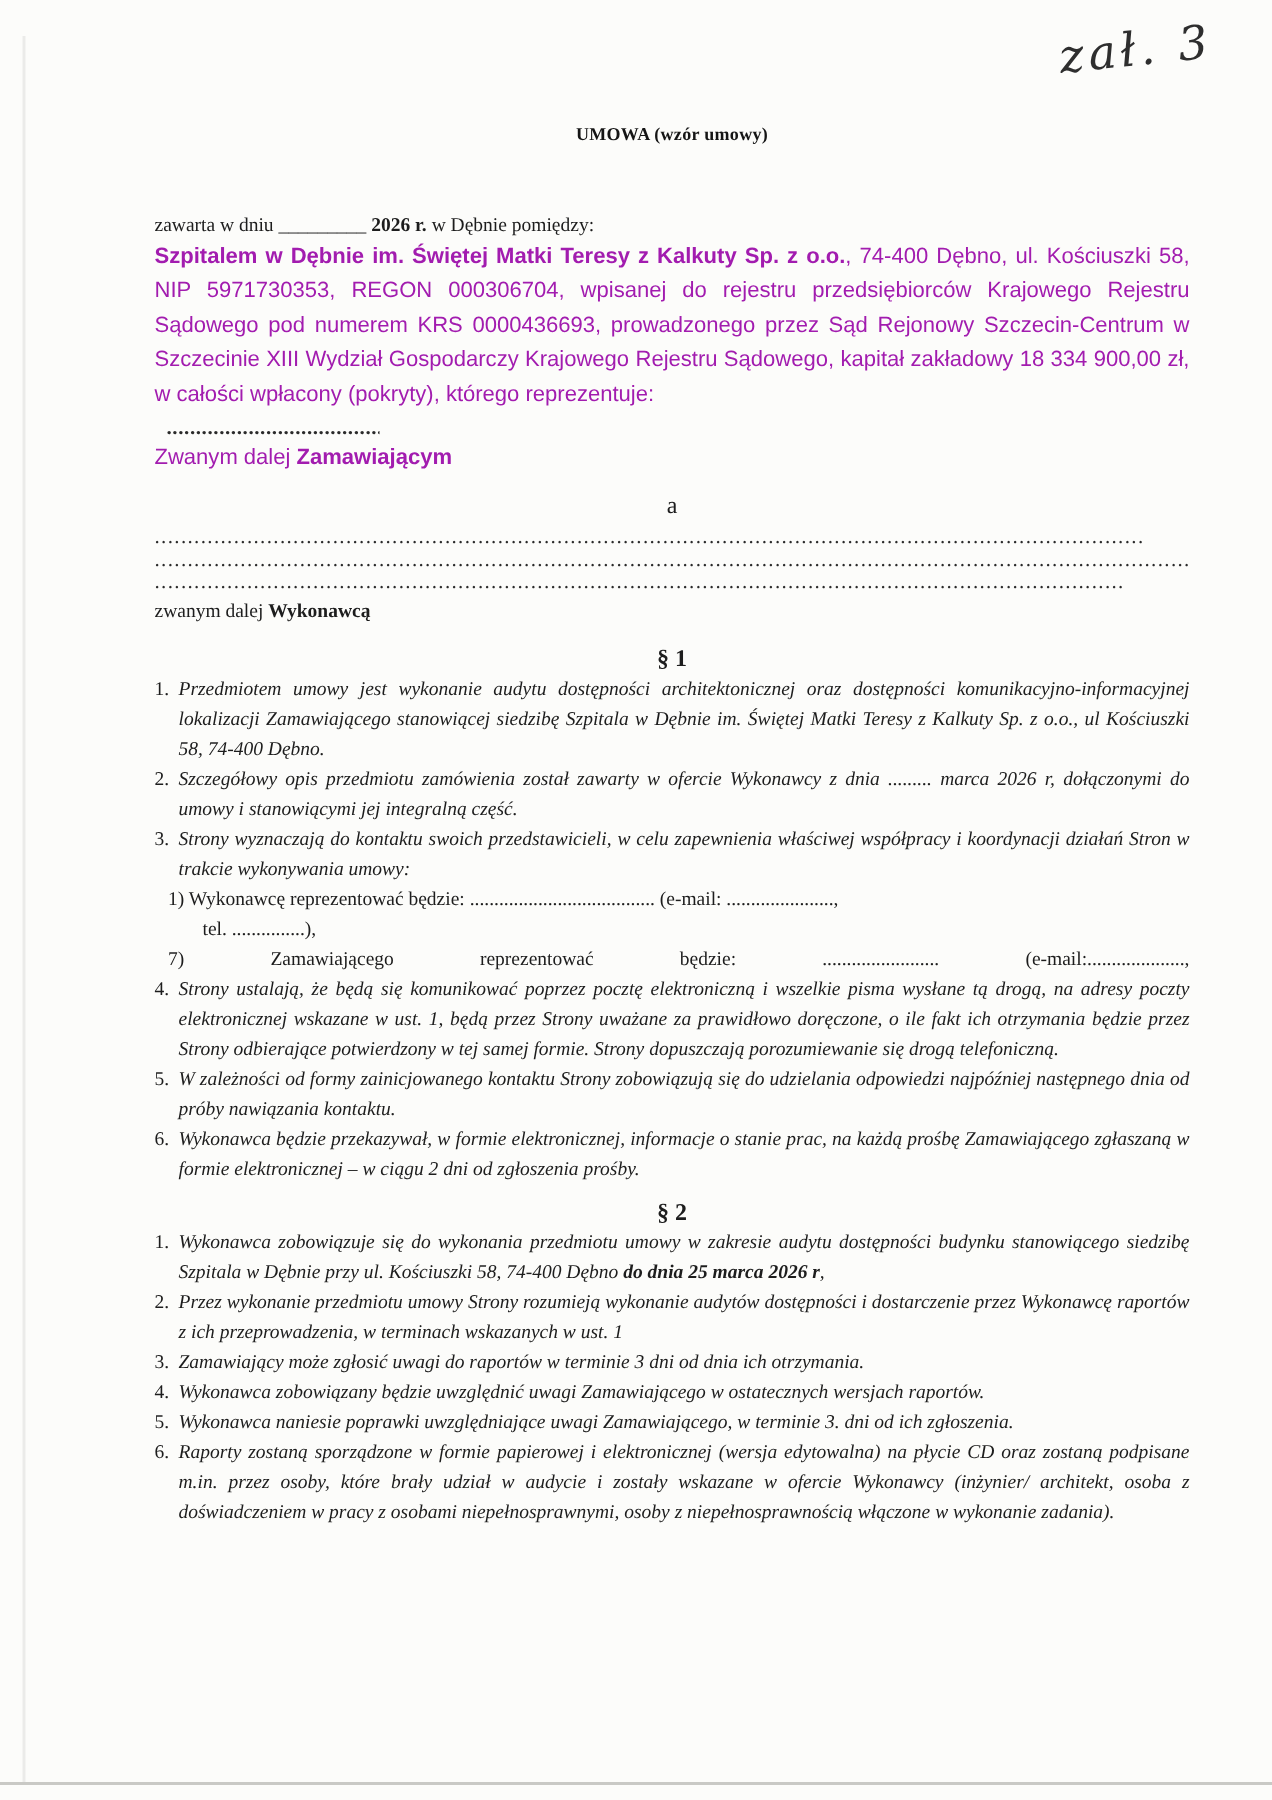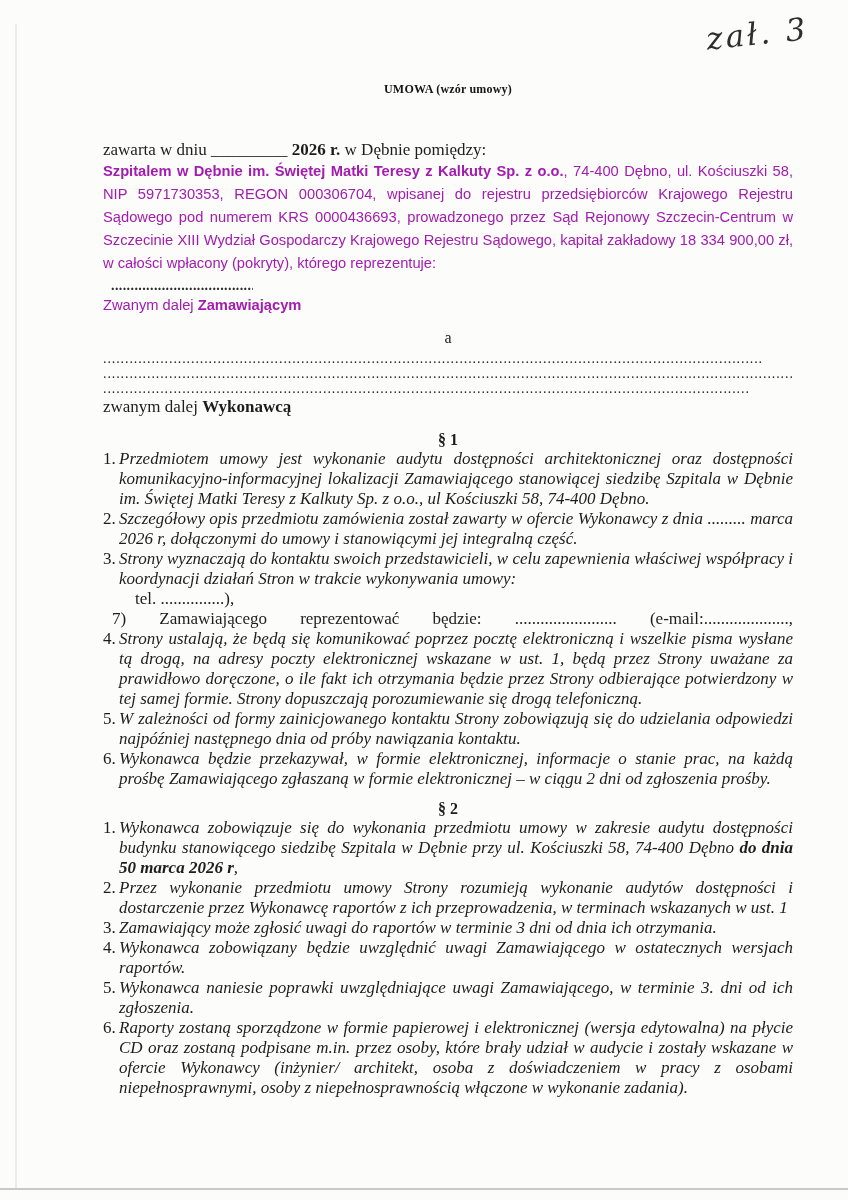--- a/index.html
+++ b/index.html
@@ -16,21 +16,21 @@
     position:absolute;left:706px;top:14px;width:130px;
     font-family:"DejaVu Serif", serif;font-style:italic;
     font-size:31px;color:#2e2e2e;letter-spacing:3px;
     transform:rotate(-6deg);white-space:nowrap;
   }
   .content{position:absolute;left:103px;top:0;width:690px;padding-top:78px;}
   .title{
     text-align:center;font-weight:bold;font-size:12px;line-height:22px;
     font-family:"Liberation Serif", serif;letter-spacing:0.2px;color:#151515;
   }
-  .line,.para,.list{font-size:17px;line-height:20px;}
+  .line,.para,.list{font-size:13px;line-height:20px;}
   .para{text-align:justify;}
   .sans{font-family:"Liberation Sans", sans-serif;font-size:14.7px;line-height:23px;color:#a21caf;}
   .serif{font-family:"Liberation Serif", serif;}
   .center{text-align:center;}
   .b{font-weight:bold;}
   .dots{overflow:hidden;white-space:nowrap;height:15px;line-height:14px;font-size:14px;color:#2a2a2a;}
   .dots.short{width:142px;font-weight:bold;letter-spacing:0.4px;margin-left:8px;}
   .dots.long{letter-spacing:0.9px;}
   .list .item{display:flex;}
   .list .num{flex:none;width:16px;}
@@ -74,40 +74,41 @@
           <div class="itext" data-name="item-text"><span data-name="text-run">Przedmiotem umowy jest wykonanie audytu dostępności architektonicznej oraz dostępności komunikacyjno-informacyjnej lokalizacji Zamawiającego stanowiącej siedzibę Szpitala w Dębnie im. Świętej Matki Teresy z Kalkuty Sp. z o.o., ul Kościuszki 58, 74-400 Dębno.</span></div>
         </div>
         <div class="item" data-name="list-item">
           <div class="num" data-name="item-number">2.</div>
           <div class="itext" data-name="item-text"><span data-name="text-run">Szczegółowy opis przedmiotu zamówienia został zawarty w ofercie Wykonawcy z dnia ......... marca 2026 r, dołączonymi do umowy i stanowiącymi jej integralną część.</span></div>
         </div>
         <div class="item" data-name="list-item">
           <div class="num" data-name="item-number">3.</div>
           <div class="itext" data-name="item-text"><span data-name="text-run">Strony wyznaczają do kontaktu swoich przedstawicieli, w celu zapewnienia właściwej współpracy i koordynacji działań Stron w trakcie wykonywania umowy:</span></div>
         </div>
+        <div class="sub" data-name="list-sub-line"><span data-name="text-run">1) Wykonawcę reprezentować będzie: ...................................... (e-mail: ......................,</span></div>
         <div class="subtel" data-name="list-sub-line"><span data-name="text-run">tel. ...............),</span></div>
         <div class="sub jlast" data-name="list-sub-line"><span data-name="text-run">7) Zamawiającego reprezentować będzie: ........................ (e-mail:....................,</span></div>
         <div class="item" data-name="list-item">
           <div class="num" data-name="item-number">4.</div>
           <div class="itext" data-name="item-text"><span data-name="text-run">Strony ustalają, że będą się komunikować poprzez pocztę elektroniczną i wszelkie pisma wysłane tą drogą, na adresy poczty elektronicznej wskazane w ust. 1, będą przez Strony uważane za prawidłowo doręczone, o ile fakt ich otrzymania będzie przez Strony odbierające potwierdzony w tej samej formie. Strony dopuszczają porozumiewanie się drogą telefoniczną.</span></div>
         </div>
         <div class="item" data-name="list-item">
           <div class="num" data-name="item-number">5.</div>
           <div class="itext" data-name="item-text"><span data-name="text-run">W zależności od formy zainicjowanego kontaktu Strony zobowiązują się do udzielania odpowiedzi najpóźniej następnego dnia od próby nawiązania kontaktu.</span></div>
         </div>
         <div class="item" data-name="list-item">
           <div class="num" data-name="item-number">6.</div>
           <div class="itext" data-name="item-text"><span data-name="text-run">Wykonawca będzie przekazywał, w formie elektronicznej, informacje o stanie prac, na każdą prośbę Zamawiającego zgłaszaną w formie elektronicznej – w ciągu 2 dni od zgłoszenia prośby.</span></div>
         </div>
       </div>
       <div class="center serif b" data-name="section-2-heading">§ 2</div>
       <div class="list serif" data-name="section-2-list">
         <div class="item" data-name="list-item">
           <div class="num" data-name="item-number">1.</div>
-          <div class="itext" data-name="item-text"><span data-name="text-run">Wykonawca zobowiązuje się do wykonania przedmiotu umowy w zakresie audytu dostępności budynku stanowiącego siedzibę Szpitala w Dębnie przy ul. Kościuszki 58, 74-400 Dębno </span><span class="b" data-name="bold-text-run">do dnia 50 marca 2026 r</span><span data-name="text-run">,</span></div>
+          <div class="itext" data-name="item-text"><span data-name="text-run">Wykonawca zobowiązuje się do wykonania przedmiotu umowy w zakresie audytu dostępności budynku stanowiącego siedzibę Szpitala w Dębnie przy ul. Kościuszki 58, 74-400 Dębno </span><span class="b" data-name="bold-text-run">do dnia 25 marca 2026 r</span><span data-name="text-run">,</span></div>
         </div>
         <div class="item" data-name="list-item">
           <div class="num" data-name="item-number">2.</div>
           <div class="itext" data-name="item-text"><span data-name="text-run">Przez wykonanie przedmiotu umowy Strony rozumieją wykonanie audytów dostępności i dostarczenie przez Wykonawcę raportów z ich przeprowadzenia, w terminach wskazanych w ust. 1</span></div>
         </div>
         <div class="item" data-name="list-item">
           <div class="num" data-name="item-number">3.</div>
           <div class="itext" data-name="item-text"><span data-name="text-run">Zamawiający może zgłosić uwagi do raportów w terminie 3 dni od dnia ich otrzymania.</span></div>
         </div>
         <div class="item" data-name="list-item">

